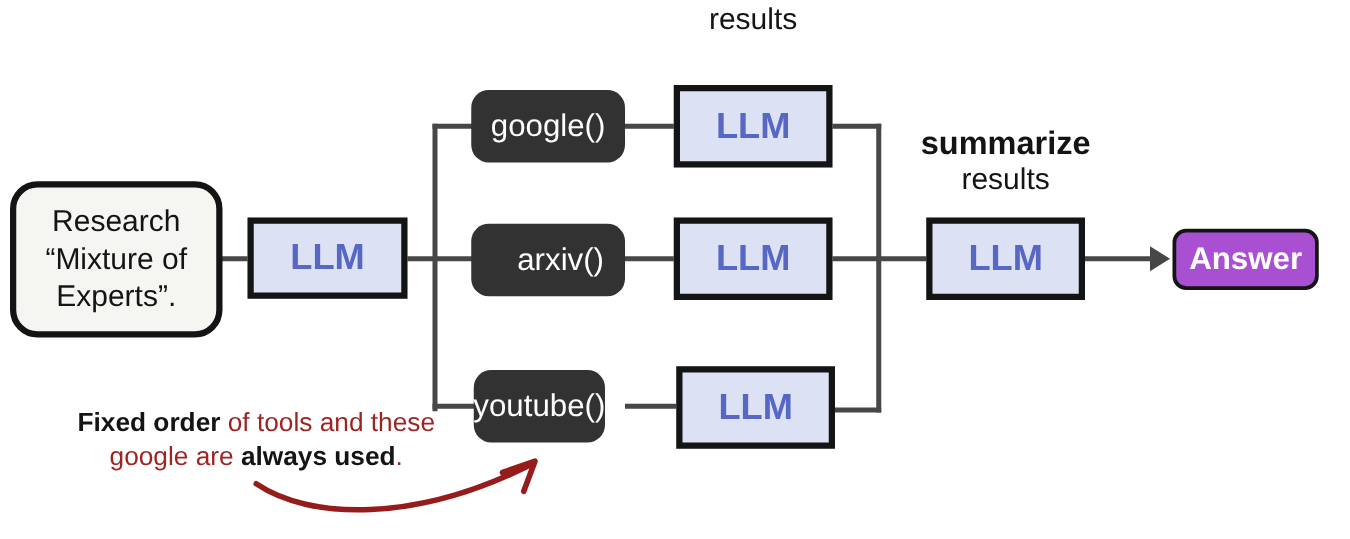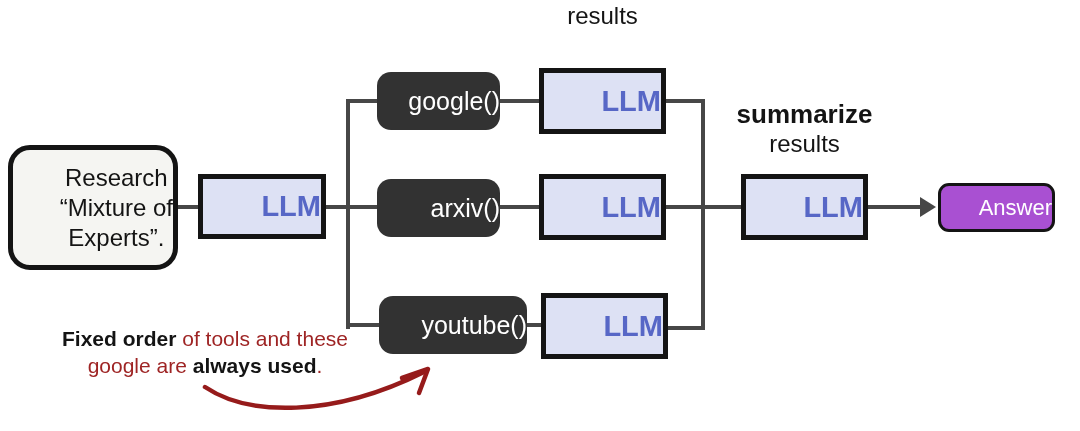--- a/index.html
+++ b/index.html
@@ -9,21 +9,21 @@
     height: 431px;
     background: #ffffff;
     overflow: hidden;
     font-family: "Liberation Sans", "DejaVu Sans", sans-serif;
   }
   .box {
     position: absolute;
     box-sizing: border-box;
     display: flex;
     align-items: center;
-    justify-content: flex-end;
+    justify-content: center;
     text-align: center;
   }
   .input-box {
     border: 5px solid var(--border, #141414);
     border-radius: 22px;
     background: var(--input-bg, #f5f5f2);
     color: var(--border, #141414);
     font-size: 24px;
     line-height: 30px;
   }
@@ -39,22 +39,22 @@
     border-radius: 14px;
     background: var(--tool-bg, #323232);
     color: var(--tool-text, #ffffff);
     font-size: 25px;
   }
   .answer-box {
     border: 3px solid var(--border, #141414);
     border-radius: 11px;
     background: var(--answer-bg, #a950d2);
     color: #ffffff;
-    font-weight: normal;
-    font-size: 22px;
+    font-weight: bold;
+    font-size: 25px;
   }
   .hline, .vline { position: absolute; background: var(--line, #474747); }
   .arrowhead {
     position: absolute;
     width: 0; height: 0;
     border-top: 10px solid transparent;
     border-bottom: 10px solid transparent;
     border-left: 16px solid var(--line, #474747);
   }
   .heading {
@@ -121,21 +121,21 @@
   <div class="box llm-box" style="left:198px; top:174px; width:128px; height:65px;">
     <span>LLM</span>
   </div>
 
   <div class="box tool-box" style="left:377px; top:72px; width:123px; height:58px;">
     <span>google()</span>
   </div>
   <div class="box tool-box" style="left:377px; top:179px; width:123px; height:58px;padding-left:20px;">
     <span>arxiv()</span>
   </div>
-  <div class="box tool-box" style="left:379px; top:296px; width:148px; height:58px;">
+  <div class="box tool-box" style="left:379px; top:296px; width:105px; height:58px;">
     <span>youtube()</span>
   </div>
 
   <div class="box llm-box" style="left:539px; top:68px; width:127px; height:66px;">
     <span>LLM</span>
   </div>
   <div class="box llm-box" style="left:539px; top:174px; width:127px; height:66px;">
     <span>LLM</span>
   </div>
   <div class="box llm-box" style="left:541px; top:293px; width:127px; height:66px;">

